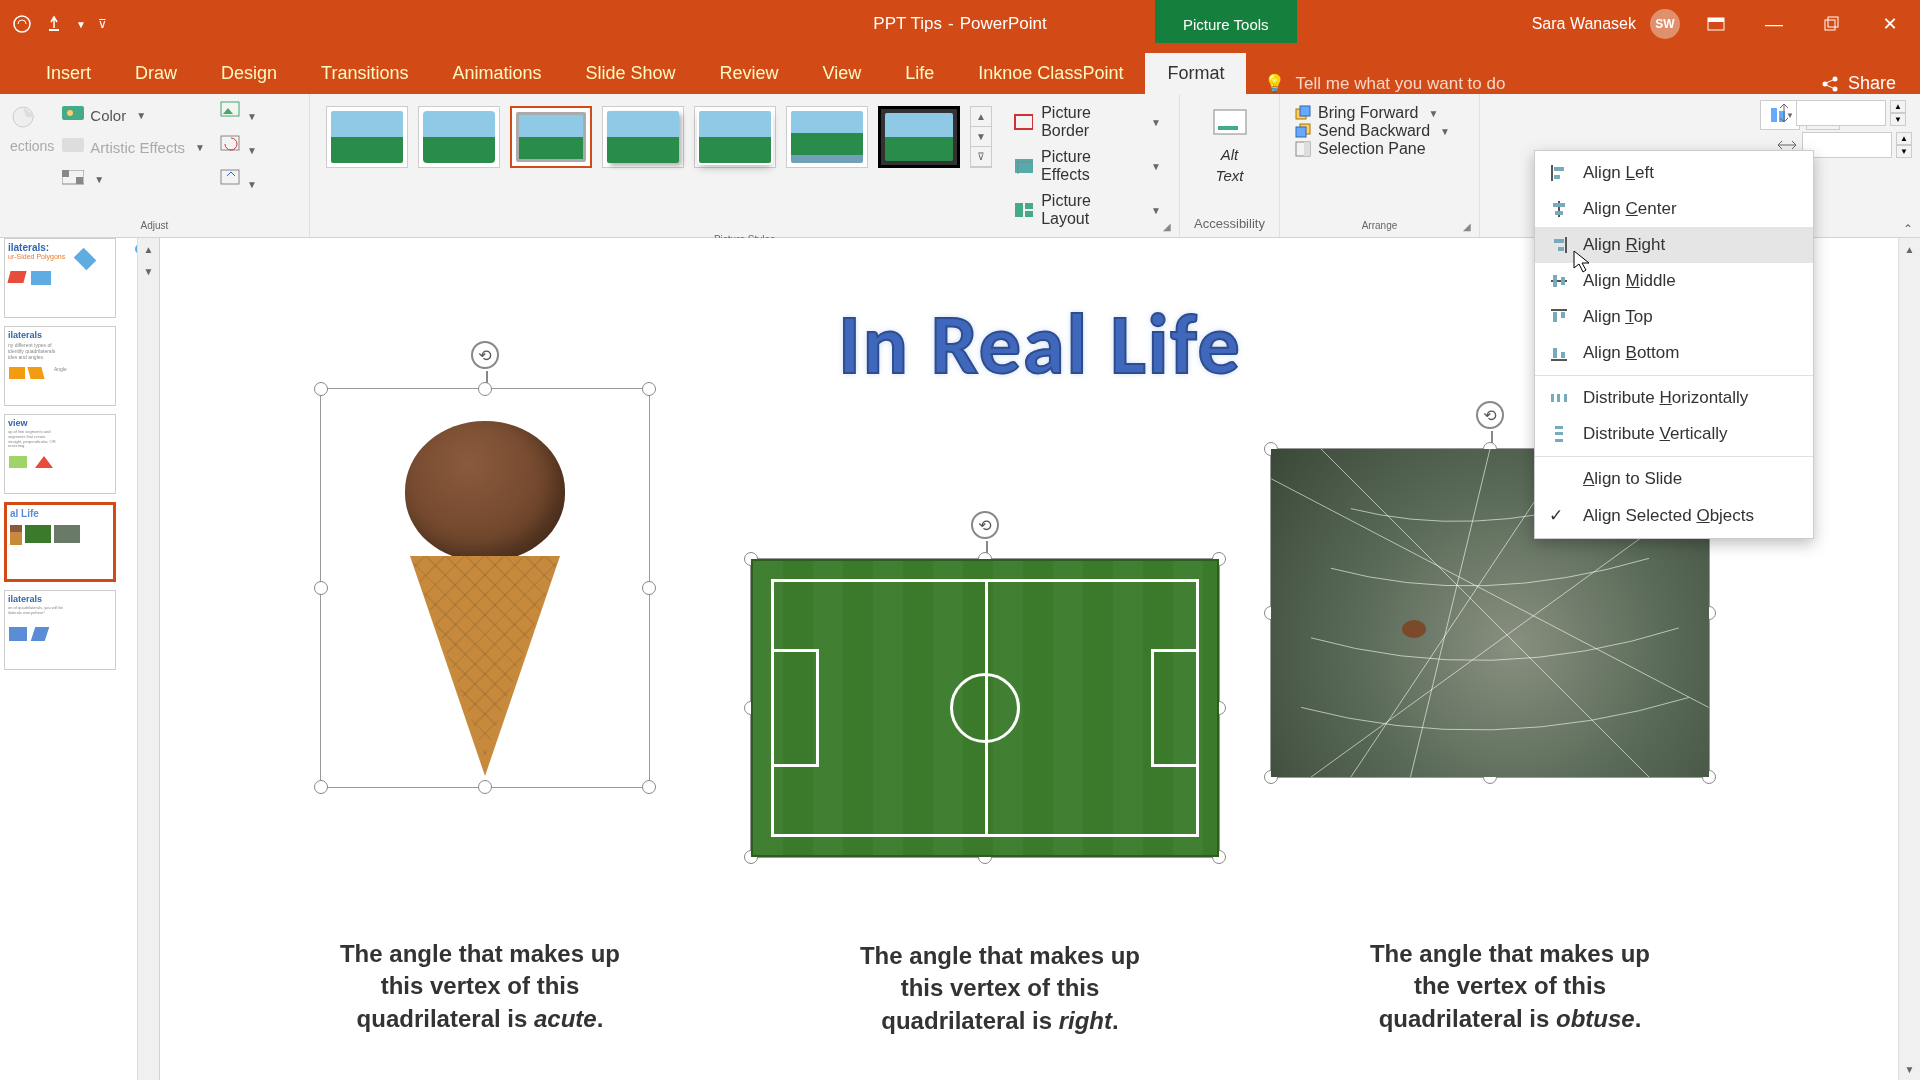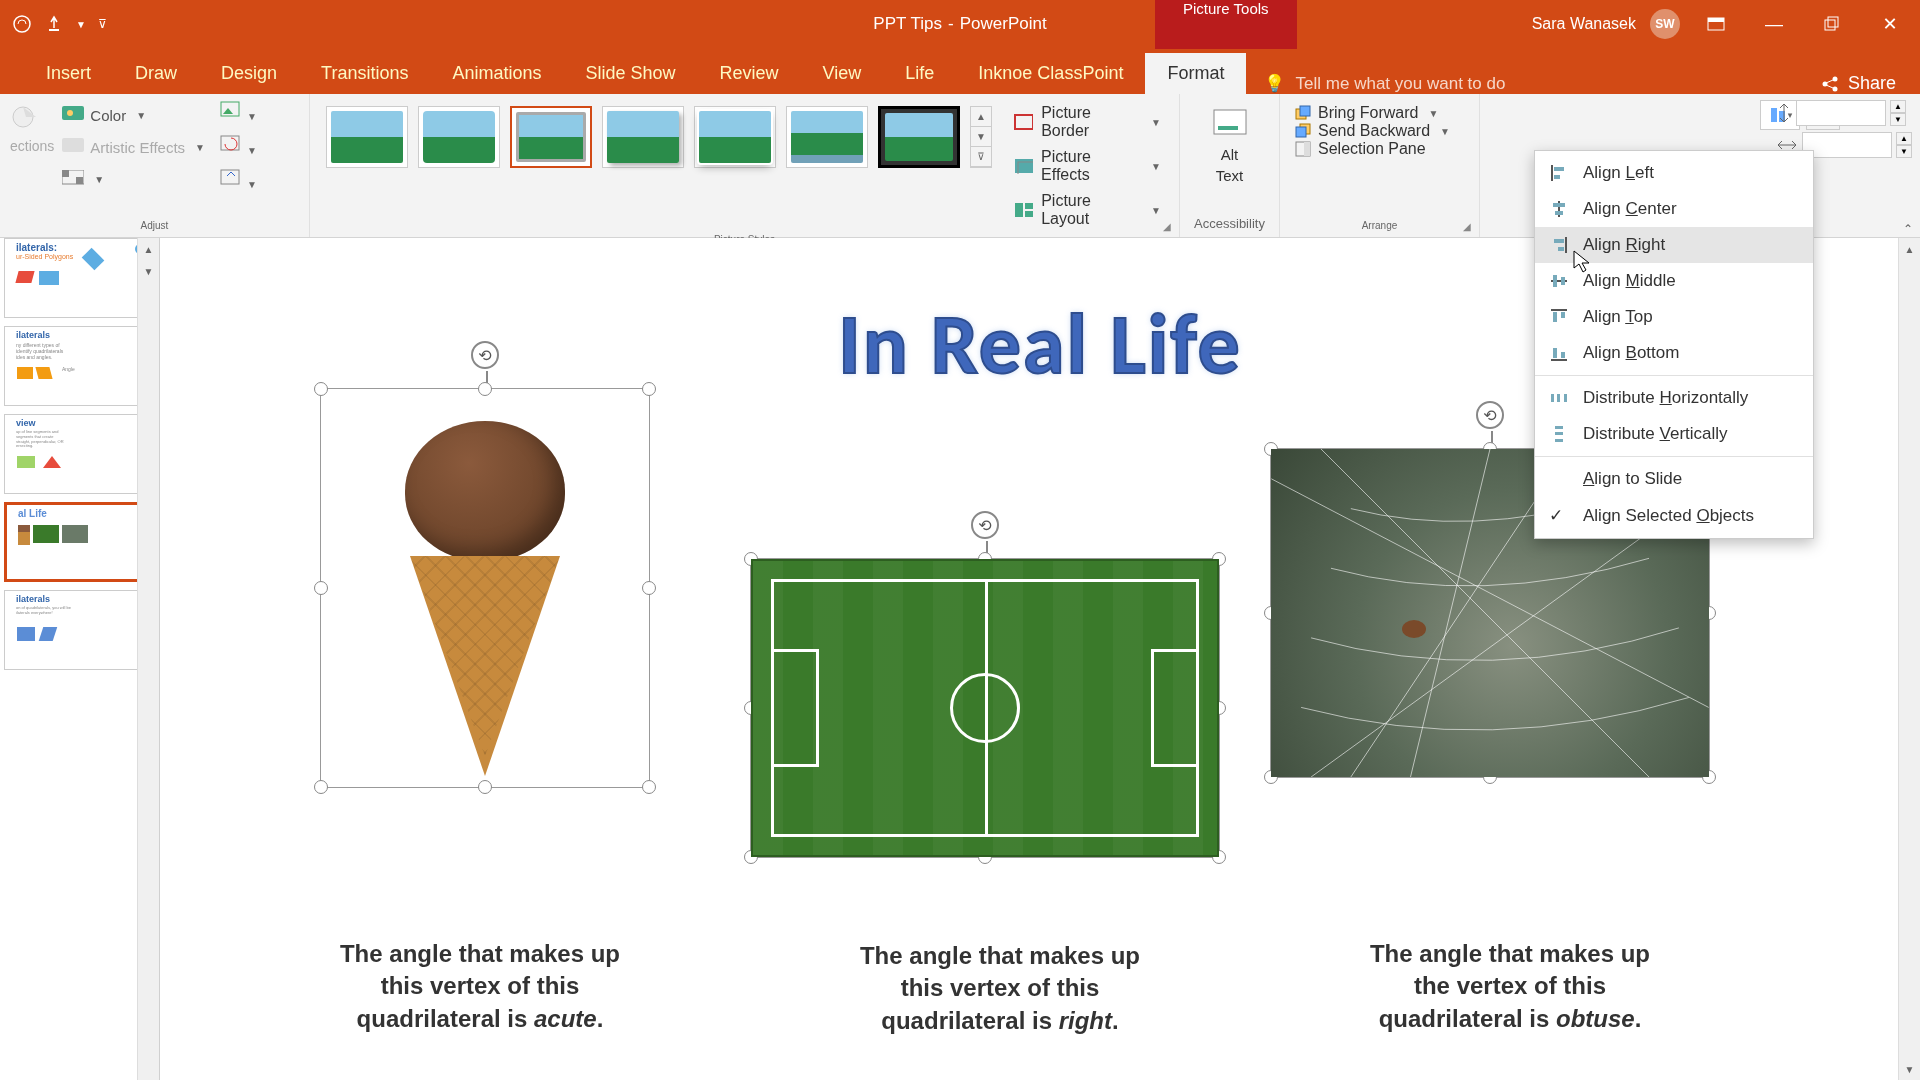--- a/index.html
+++ b/index.html
@@ -4,21 +4,21 @@
 <style>
 * { margin: 0; padding: 0; box-sizing: border-box; font-family: "Segoe UI", sans-serif; }
 body { background: #fff; overflow: hidden; width: 1920px; height: 1080px; position: relative; }
 
 
 .titlebar { height: 48px; background: #d24a15; display: flex; align-items: center; color: #fff; position: relative; }
 .titlebar-left { display: flex; align-items: center; gap: 12px; padding-left: 12px; }
 .qat-icon { width: 20px; height: 20px; display: flex; align-items: center; justify-content: center; }
 .titlebar-center { position: absolute; left: 50%; transform: translateX(-50%); font-size: 17px; display: flex; align-items: center; gap: 6px; }
 .titlebar-right { position: absolute; right: 8px; display: flex; align-items: center; gap: 14px; }
-.ctx-tab { position: absolute; left: 1155px; top: 0; height: 49px; padding: 0 28px 0; background: #b91c1c; font-size: 14px; text-align: center; }
+.ctx-tab { position: absolute; left: 1155px; top: 0; height: 43px; padding: 16px 28px 0; background: #15803d; font-size: 14px; text-align: center; }
 .win-btn { width: 44px; height: 36px; display: flex; align-items: center; justify-content: center; font-size: 18px; }
 .user-av { width: 30px; height: 30px; border-radius: 50%; background: #e0906c; display: flex; align-items: center; justify-content: center; font-size: 12px; font-weight: 600; color: #fff; }
 
 
 .ribbon-tabs { height: 46px; background: #d24a15; display: flex; align-items: flex-end; padding-left: 24px; gap: 0; }
 .ribbon-tab { padding: 10px 22px; color: #fef9c3; font-size: 18px; cursor: pointer; }
 .ribbon-tab.active { background: #f3f3f3; color: #333; }
 .tellme { display: flex; align-items: center; gap: 10px; color: #f6d7c8; font-size: 17px; padding: 0 18px; }
 .ribbon-right { margin-left: auto; display: flex; align-items: center; gap: 8px; color: #fff; padding-right: 24px; font-size: 18px; }
 
@@ -70,21 +70,21 @@
 .size-row { display:flex; align-items:center; gap:4px; }
 .size-input { width:90px; height:26px; border:1px solid #ccc; background:#fff; }
 .spin { width:16px; display:flex; flex-direction:column; }
 .spin div { height:13px; border:1px solid #ccc; font-size:8px; display:flex; align-items:center; justify-content:center; }
 
 
 .workspace { position: absolute; top: 238px; left: 0; right: 0; bottom: 0; display: flex; background: #e6e6e6; }
 .thumb-panel { width: 160px; background: #fff; border-right: 1px solid #d0d0d0; position: relative; overflow: hidden; }
 .thumb-scroll { position:absolute; right:0; top:0; bottom:0; width:22px; background:#f0f0f0; border-left:1px solid #ddd; }
 .thumb-scroll .sbtn { height:22px; display:flex; align-items:center; justify-content:center; font-size:10px; color:#666; }
-.slide-thumb { width: 155px; margin: 8px 4px; border: 1px solid #ccc; background: #fff; padding-left: 8px; }
+.slide-thumb { width: 112px; margin: 8px 4px; border: 1px solid #ccc; background: #fff; }
 .slide-thumb.current { border: 3px solid #d24a15; }
 .thumb-inner { padding: 3px; font-size: 6px; color: #3a6ea5; }
 
 .canvas-wrap { flex: 1; position: relative; overflow: hidden; background: #fff; }
 .canvas-scroll-v { position:absolute; right:0; top:0; bottom:0; width:22px; background:#f0f0f0; border-left:1px solid #ddd; }
 .canvas-scroll-v .sbtn{height:22px;display:flex;align-items:center;justify-content:center;font-size:10px;color:#666;}
 
 
 .slide { position: relative; width: 100%; height: 100%; }
 .slide-title { position: absolute; left: 50%; top: 55px; transform: translateX(-50%); font-size: 84px; font-weight: 700; color: #3f67bb; -webkit-text-stroke: 2px #2e4d8e; font-family: "Calibri", sans-serif; letter-spacing: 2px; }
@@ -315,21 +315,21 @@
           <span>Picture Layout</span>
             <span class="dropdown-arrow">▼</span>
         </div>
       </div>
     </div>
     <div class="rgroup-label">Picture Styles</div>
     <div class="launcher">◢</div>
   </div>
 
   <div class="rgroup" style="width:100px;">
-    <div class="rgroup-content" style="justify-content:center;">
+    <div class="rgroup-content" style="justify-content:center;font-style:italic;">
       <div class="big-btn">
         <svg class="big-btn-icon">
             <rect x="2" y="4" width="32" height="24" fill="#fff" stroke="#888"></rect>
             <rect x="6" y="20" width="20" height="4" fill="#4a8"></rect>
           </svg>
         <span>Alt</span>
         <span>Text</span>
       </div>
     </div>
     <div class="rgroup-label" style="font-size:13px;">Accessibility</div>

